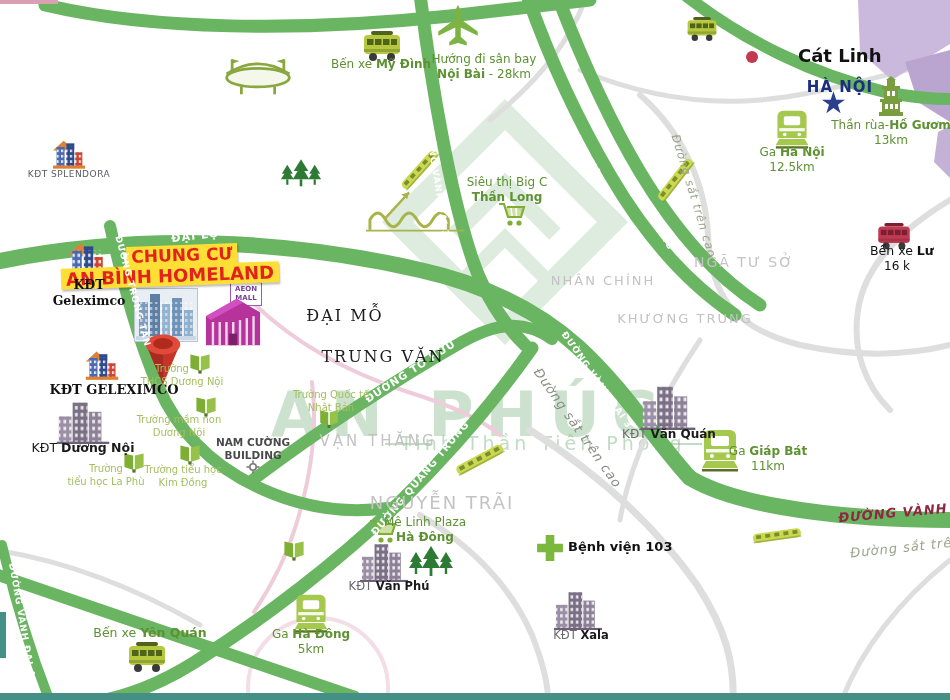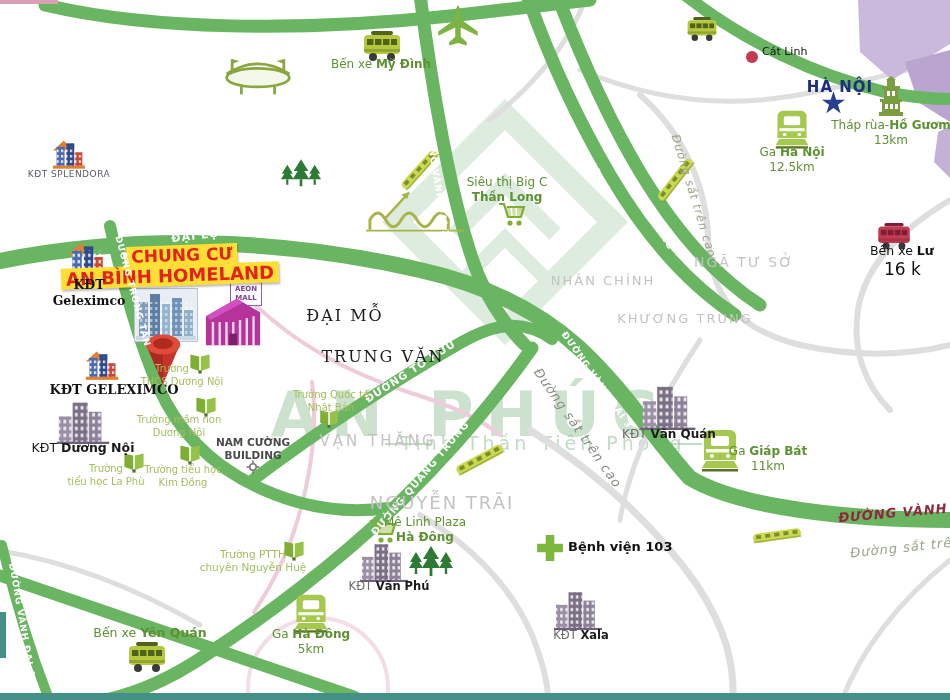--- a/index.html
+++ b/index.html
@@ -378,38 +378,42 @@
   <div class="area" style="left:603px;top:273px">NHÂN CHÍNH</div>
   <div class="area" style="left:685px;top:311px">KHƯƠNG TRUNG</div>
   <div class="area" style="left:744px;top:254px;font-size:14px">NGÃ TƯ SỞ</div>
   <div class="area" style="left:442px;top:492px;font-size:18px">NGUYỄN TRÃI</div>
   <div class="area" style="left:378px;top:432px;font-size:15px;letter-spacing:3px">VẠN THĂNG</div>
 
   <div class="lbl" style="left:69px;top:169px;font-size:9px;color:#5a5a64;letter-spacing:0.5px">KĐT SPLENDORA</div>
   <div class="lbl" style="left:381px;top:57px">
     <span>Bến xe </span><b>Mỹ Đình</b>
   </div>
-  <div class="lbl lefta blk" style="left:762px;top:45px;font-weight:normal;font-size:11px">Cát Linh</div>
+  <div class="lbl" style="left:484px;top:52px">
+    <div>Hướng đi sân bay</div>
+    <div><b>Nội Bài</b><span> - 28km</span></div>
+  </div>
+  <div class="lbl lefta blk" style="left:798px;top:45px;font-weight:bold;font-size:18px">Cát Linh</div>
   <div class="lbl" style="left:840px;top:78px;color:#1b2f7f;font-weight:bold;font-size:15px;letter-spacing:1px">HÀ NỘI</div>
   <div class="lbl" style="left:891px;top:118px">
-    <div><span>Tháp rùa-</span><b>Hồ Gươm</b></div>
+    <div><span>Thần rùa-</span><b>Hồ Gươm</b></div>
     <div>13km</div>
   </div>
   <div class="lbl" style="left:792px;top:145px">
     <div><span>Ga </span><b>Hà Nội</b></div>
     <div>12.5km</div>
   </div>
   <div class="lbl" style="left:507px;top:175px">
     <div>Siêu thị Big C</div>
     <b>Thần Long</b>
   </div>
   <div class="lbl lefta blk" style="left:870px;top:243px;font-size:12.5px">
     <span>Bến xe </span><b>Lư</b>
   </div>
-  <div class="lbl lefta blk" style="left:884px;top:259px;font-size:17px">16 k</div>
+  <div class="lbl lefta blk" style="left:884px;top:259px;font-size:12px">16 k</div>
 
   <div class="lbl seriflbl" style="left:89px;top:277px;font-size:12.5px">
     <div>KĐT</div>
     <div>Geleximco</div>
   </div>
   <div class="lbl seriflbl" style="left:114px;top:382px;font-size:13px">KĐT GELEXIMCO</div>
 
   <div class="lbl school" style="left:172px;top:363px">
     <div>Trường</div>
     <div style="margin-left:20px">THCS Dương Nội</div>
@@ -445,24 +449,20 @@
     <div>11km</div>
   </div>
   <div class="lbl" style="left:425px;top:515px">
     <div>Mê Linh Plaza</div>
     <b>Hà Đông</b>
   </div>
   <div class="lbl lefta blk" style="left:568px;top:539px;font-weight:bold;font-size:13px">Bệnh viện 103</div>
   <div class="lbl kdtlbl" style="left:389px;top:579px;font-size:11.5px">
     <span style="color:#6a6a6a">KĐT </span><b>Văn Phú</b>
   </div>
-  <div class="lbl school" style="left:253px;top:548px;font-size:10.5px">
-    <div>Trường PTTH</div>
-    <div>chuyên Nguyễn Huệ</div>
-  </div>
   <div class="lbl" style="left:150px;top:625px;font-size:12.5px">
     <span>Bến xe </span><b>Yên Quán</b>
   </div>
   <div class="lbl" style="left:311px;top:627px">
     <div><span>Ga </span><b>Hà Đông</b></div>
     <div>5km</div>
   </div>
   <div class="lbl kdtlbl" style="left:581px;top:628px;font-size:11.5px">
     <span style="color:#6a6a6a">KĐT </span><b>Xala</b>
   </div>

